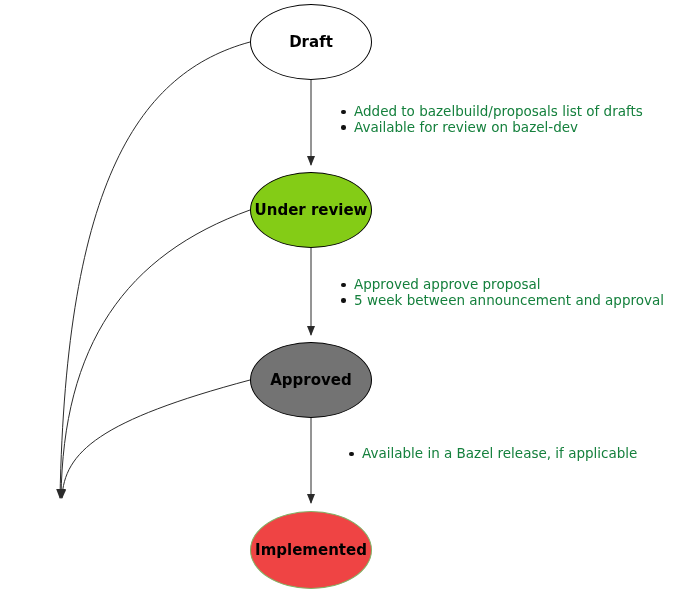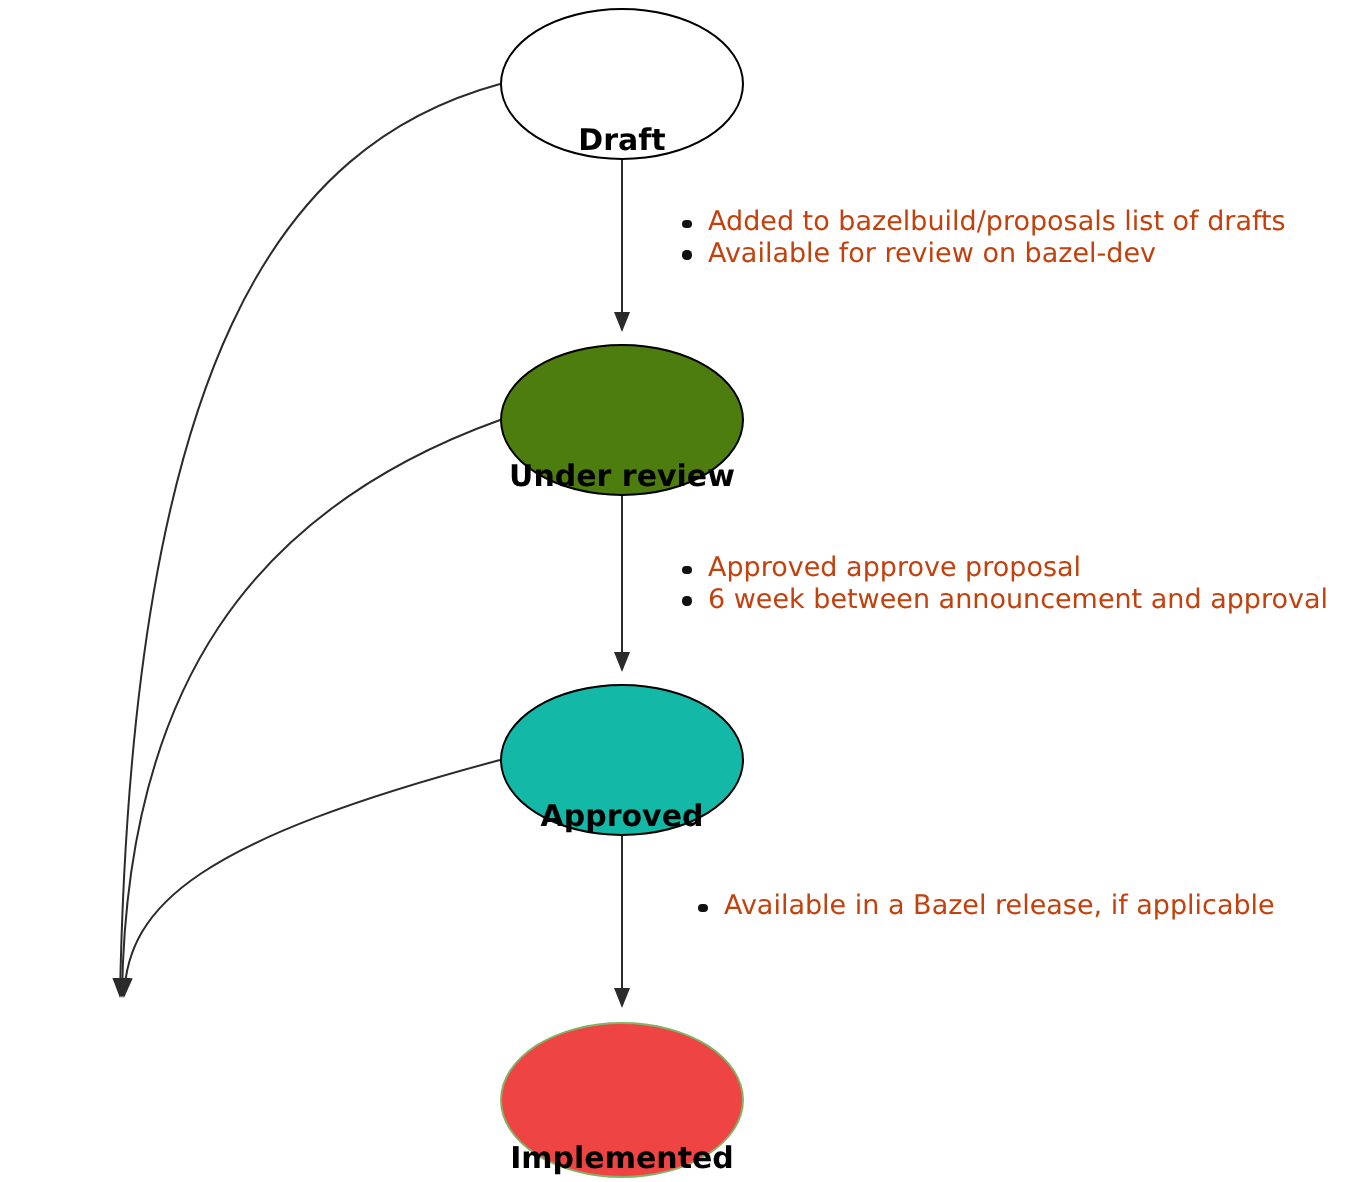--- a/index.html
+++ b/index.html
@@ -16,21 +16,21 @@
     left: 0; top: 0;
     width: 681px; height: 591px;
     pointer-events: none;
   }
   .node {
     position: absolute;
     border-radius: 50%;
     border: 1px solid #000;
     background: #fff;
     display: flex;
-    align-items: flex-end;
+    align-items: center;
     justify-content: center;
     box-sizing: border-box;
   }
   .node .label {
     font-size: 15px;
     font-weight: bold;
     color: #000000;
     white-space: nowrap;
   }
   .node-draft        { left: 250px; top:   4px; width: 122px; height: 76px; }
@@ -39,21 +39,21 @@
   .node-dropped      { left:   0px; top: 510px; width: 122px; height: 80px; }
   .node-implemented  { left: 250px; top: 511px; width: 122px; height: 78px; }
 
   .notes {
     position: absolute;
     margin: 0;
     padding: 0;
     list-style: none;
     font-size: 13.5px;
     line-height: 15.5px;
-    color: #c2410c;
+    color: #15803d;
   }
   .notes li {
     position: relative;
     padding-left: 16px;
     white-space: nowrap;
   }
   .notes li::before {
     content: "";
     position: absolute;
     left: 3px;
@@ -88,30 +88,30 @@
 
   <div class="node node-draft" style="background: rgb(255, 255, 255); border-color: rgb(0, 0, 0);">
     <span class="label">Draft</span>
   </div>
 
   <ul class="notes notes-1">
     <li>Added to bazelbuild/proposals list of drafts</li>
     <li>Available for review on bazel-dev</li>
   </ul>
 
-  <div class="node node-under-review" style="background: #4d7c0f; border-color: rgb(0, 0, 0);">
+  <div class="node node-under-review" style="background: #84cc16; border-color: rgb(0, 0, 0);">
     <span class="label">Under review</span>
   </div>
 
   <ul class="notes notes-2">
     <li>Approved approve proposal</li>
-    <li>6 week between announcement and approval</li>
+    <li>5 week between announcement and approval</li>
   </ul>
 
-  <div class="node node-approved" style="background: #14b8a6; border-color: rgb(0, 0, 0);">
+  <div class="node node-approved" style="background: #737373; border-color: rgb(0, 0, 0);">
     <span class="label">Approved</span>
   </div>
 
   <ul class="notes notes-3">
     <li>Available in a Bazel release, if applicable</li>
   </ul>
 
 
   <div class="node node-implemented" style="background: #ef4444; border-color: rgb(130, 179, 102);">
     <span class="label">Implemented</span>

